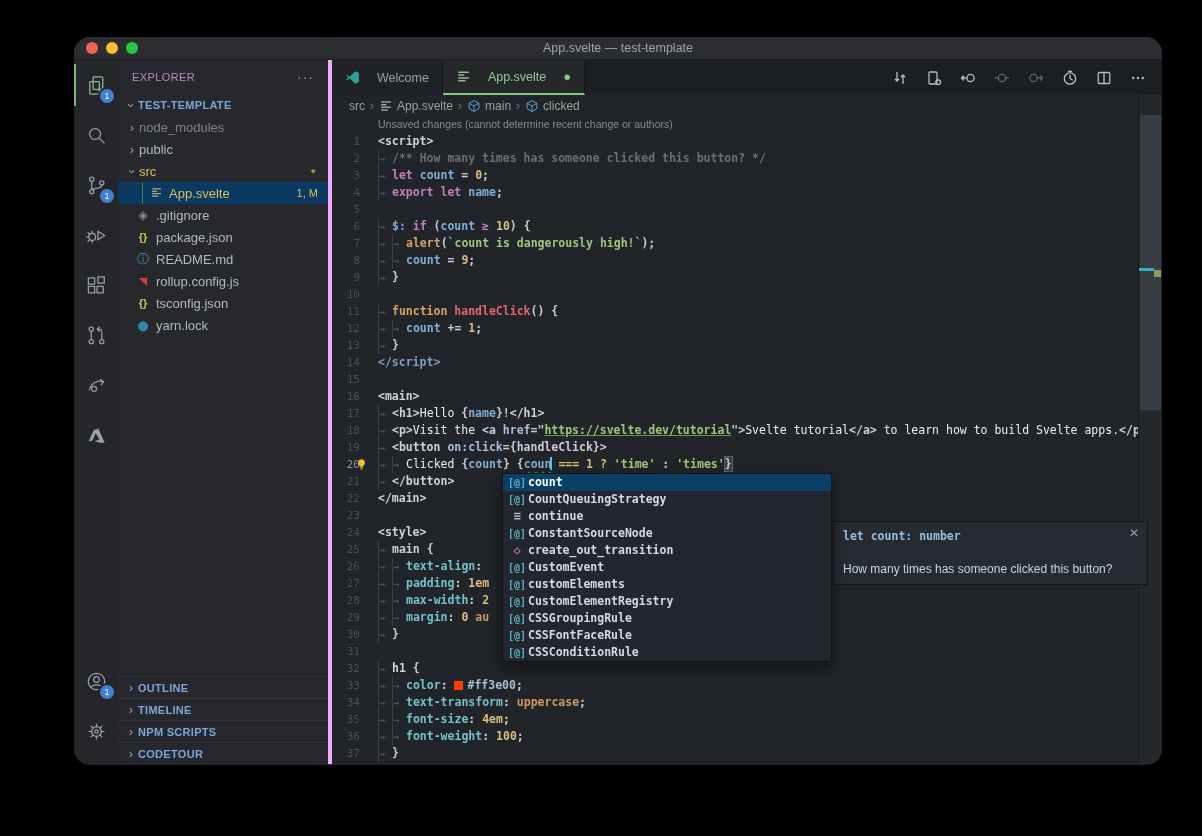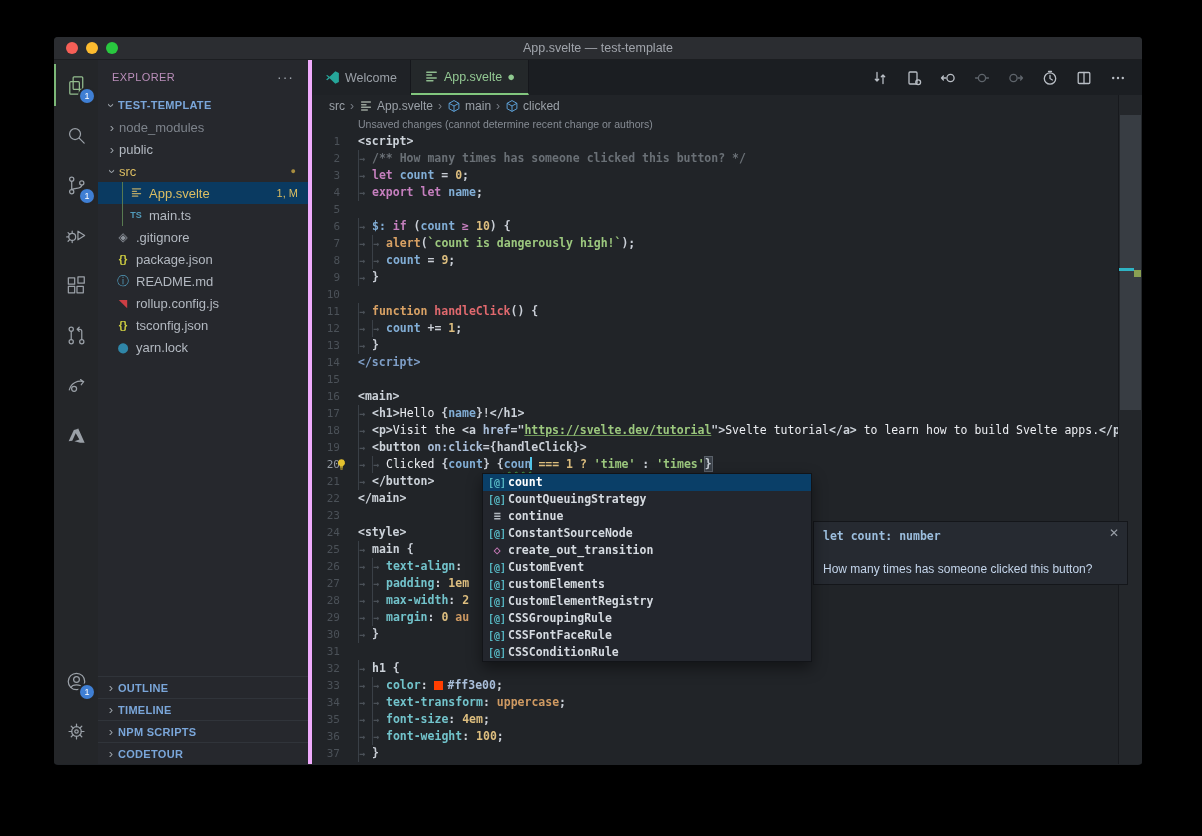--- a/index.html
+++ b/index.html
@@ -1,19 +1,19 @@
 <!DOCTYPE html>
 <html><head>
 <meta charset="utf-8">
 <style>
   * { margin:0; padding:0; box-sizing:border-box; }
   html,body { width:1202px; height:836px; background:#000; font-family:"Liberation Sans", sans-serif; overflow:hidden; }
 
-  .window { position:absolute; left:54px; top:37px; width:1088px; height:728px;
-    background:#212428; border-radius:4px; overflow:hidden;
+  .window { position:absolute; left:74px; top:37px; width:1088px; height:728px;
+    background:#212428; border-radius:16px; overflow:hidden;
     box-shadow:0 25px 70px rgba(0,0,0,.75); }
 
   
   .titlebar { height:23px; background:#2b2d31; position:relative; border-bottom:1px solid #1c1e21; }
   .lights { position:absolute; left:12px; top:5px; display:flex; gap:8px; }
   .light { width:12px; height:12px; border-radius:50%; }
   .light.r { background:#f65f57; } .light.y { background:#fdbc2f; } .light.g { background:#29c83f; }
   .wtitle { text-align:center; line-height:23px; font-size:12.5px; color:#a0a4ab; }
 
   
@@ -52,21 +52,21 @@
   .ficon.yarn { color:#2f86a8; font-size:10px; }
   .t-badge { margin-left:auto; margin-right:10px; font-size:11px; color:#ddbe62; }
   .t-dot { margin-left:auto; margin-right:12px; font-size:9px; color:#a88d3f; }
   .panels { position:absolute; bottom:0; left:0; right:0; }
   .panel { height:22px; display:flex; align-items:center; padding:0 6px; border-top:1px solid #30343a;
     color:#7aa6d9; font-weight:bold; font-size:11px; letter-spacing:.3px; cursor:pointer; }
 
   
   .editor { flex:1; position:relative; background:#212428; overflow:hidden; }
   .tabbar { height:35px; background:#1b1e22; display:flex; align-items:stretch; }
-  .tab { display:flex; align-items:center; gap:5px; padding:0 13px; font-size:12.5px; color:#9aa0a7;
+  .tab { display:flex; align-items:center; gap:17px; padding:0 13px; font-size:12.5px; color:#9aa0a7;
     border-right:1px solid #15171b; cursor:pointer; background:#1f2226; }
   .tab.active { background:#24282a; color:#93c893; border-bottom:2px solid #82c77e; }
   .tab svg { width:15px; height:15px; }
   .tab .dot { color:#8fc98f; font-size:13px; line-height:10px; }
   .toolbar { margin-left:auto; display:flex; align-items:center; gap:9px; padding-right:12px; color:#b9bec5; }
   .tb-icon { width:25px; height:25px; display:flex; align-items:center; justify-content:center; cursor:pointer; border-radius:4px; }
   .tb-icon svg { width:16px; height:16px; }
   .tb-icon.disabled { color:#5f656c; }
   .breadcrumbs { height:21px; display:flex; align-items:center; gap:5px; padding-left:17px; font-size:12px; color:#9aa0a7; background:#212428; }
   .bc-sep { color:#767c84; font-size:12px; }
@@ -255,25 +255,20 @@
             <span class="t-dot">●</span>
           </div>
           <div class="trow mod selected t-pad2">
             <span class="vguide"></span>
             <span class="ficon" style="color: rgb(183, 167, 104);"><svg viewBox="0 0 16 16" stroke="currentColor" stroke-width="1.6" stroke-linecap="round">
                 <path d="M3 3.5 H13 M3 6.5 H8 M3 9.5 H13 M3 12.5 H9.5"></path>
               </svg></span>
             <span>App.svelte</span>
             <span class="t-badge">1, M</span>
           </div>
-          <div class="trow t-pad2">
-            <span class="vguide"></span>
-            <span class="ficon ts">TS</span>
-            <span>main.ts</span>
-          </div>
           <div class="trow t-pad1">
             <span class="ficon git">◈</span>
             <span>.gitignore</span>
           </div>
           <div class="trow t-pad1">
             <span class="ficon json">{}</span>
             <span>package.json</span>
           </div>
           <div class="trow t-pad1">
             <span class="ficon info">ⓘ</span>

